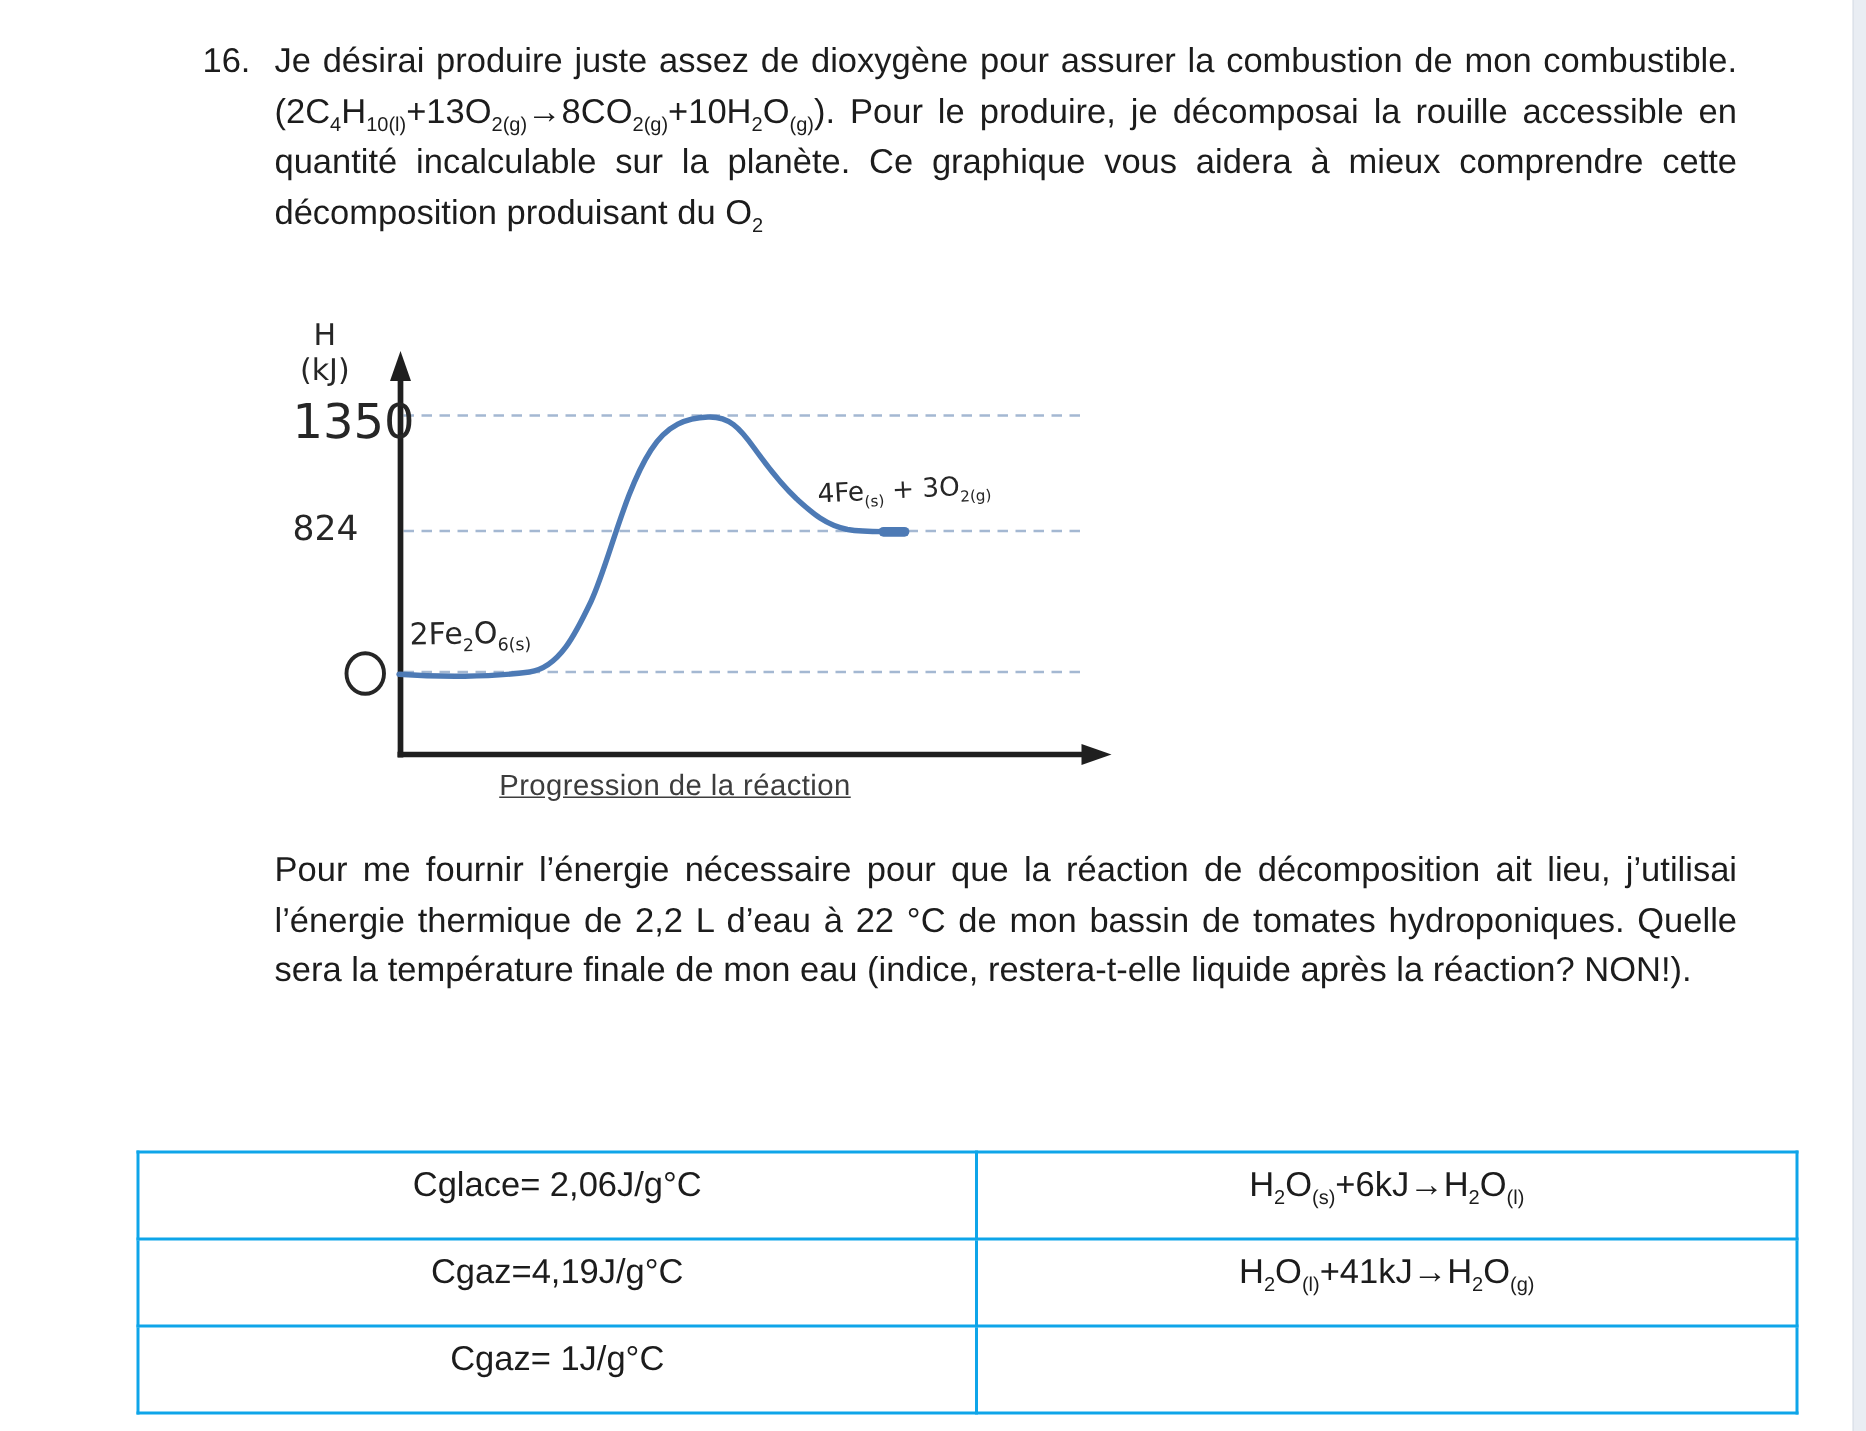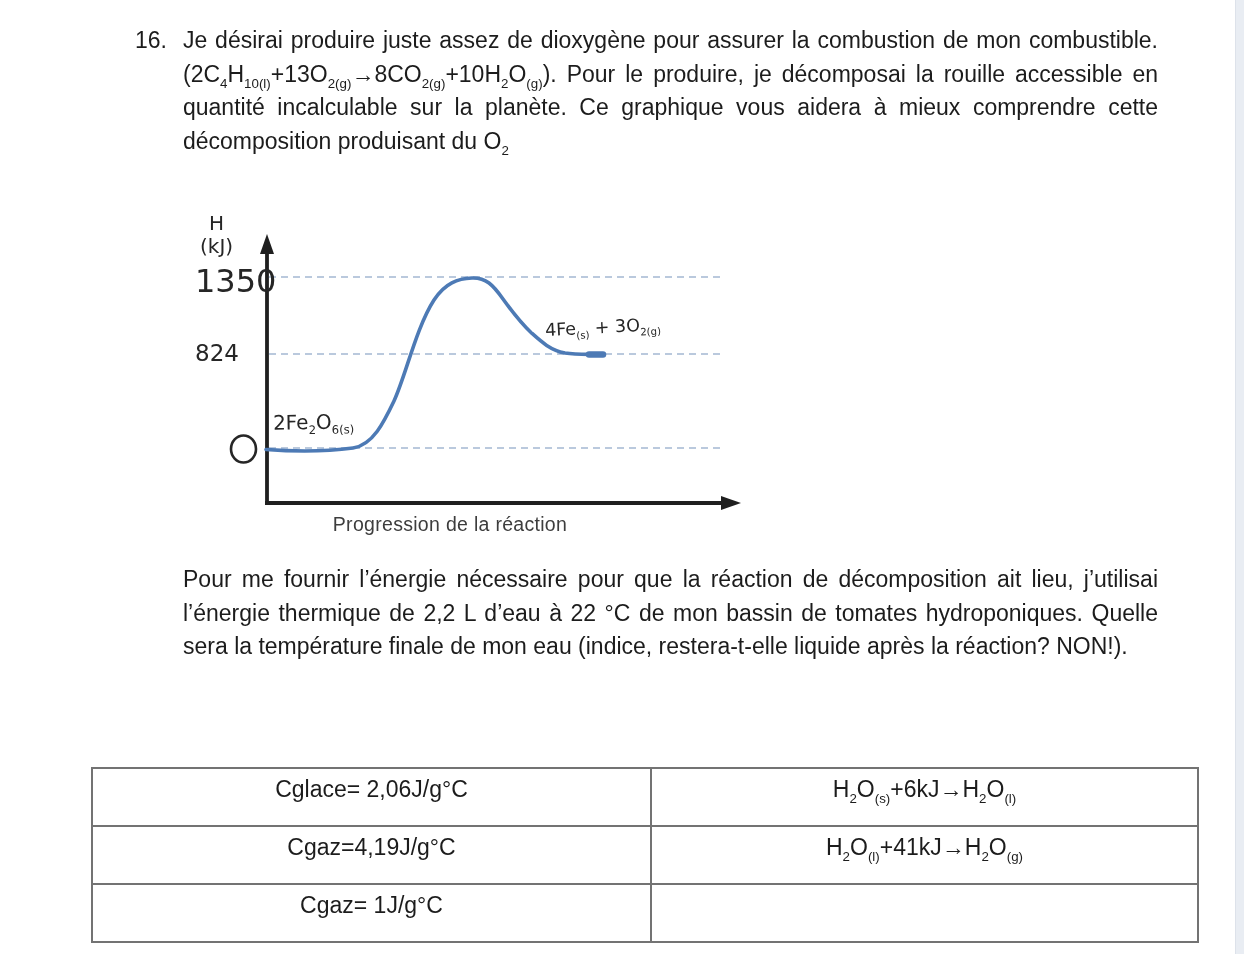--- a/index.html
+++ b/index.html
@@ -33,30 +33,30 @@
     white-space:nowrap;
   }
   .yaxis-title { left:5px; top:2px; font-size:20px; line-height:23px; }
   .yaxis-title .l1 { margin-left:9px; }
   .tick-1350 { left:0; top:52px; width:62px; text-align:right; font-size:32px; }
   .tick-824  { left:0; top:130px; width:52px; text-align:left; font-size:23px; }
   .reactant  { left:78px;  top:200px; font-size:20px; transform:rotate(-1deg); }
   .product   { left:350px; top:107px; font-size:17.5px; transform:rotate(-3deg); }
   .x-caption {
     position:absolute; left:115px; top:303px; width:280px; text-align:center;
-    font-size:19.5px; color:#3d3d3d; letter-spacing:0.3px;
+    font-size:19.5px; color:#3d3d3d; letter-spacing:0.3px;text-decoration:underline;
   }
 
   
   table.heat {
     position:absolute; left:91px; top:767px; width:1108px; height:175px;
     border-collapse:collapse; table-layout:fixed;
   }
   table.heat td {
-    border:2px solid #737373; vertical-align:top; text-align:center;
+    border:2px solid #0ea5e9; vertical-align:top; text-align:center;
     padding-top:7px; font-size:23px; height:58px;
   }
   td.col-left { width:559px; }
 
   .edge-strip {
     position:absolute; right:0; top:0; width:9px; height:954px;
     background:#e9edf3; border-left:1px solid #dde2ea;
   }
 </style>
 </head>

